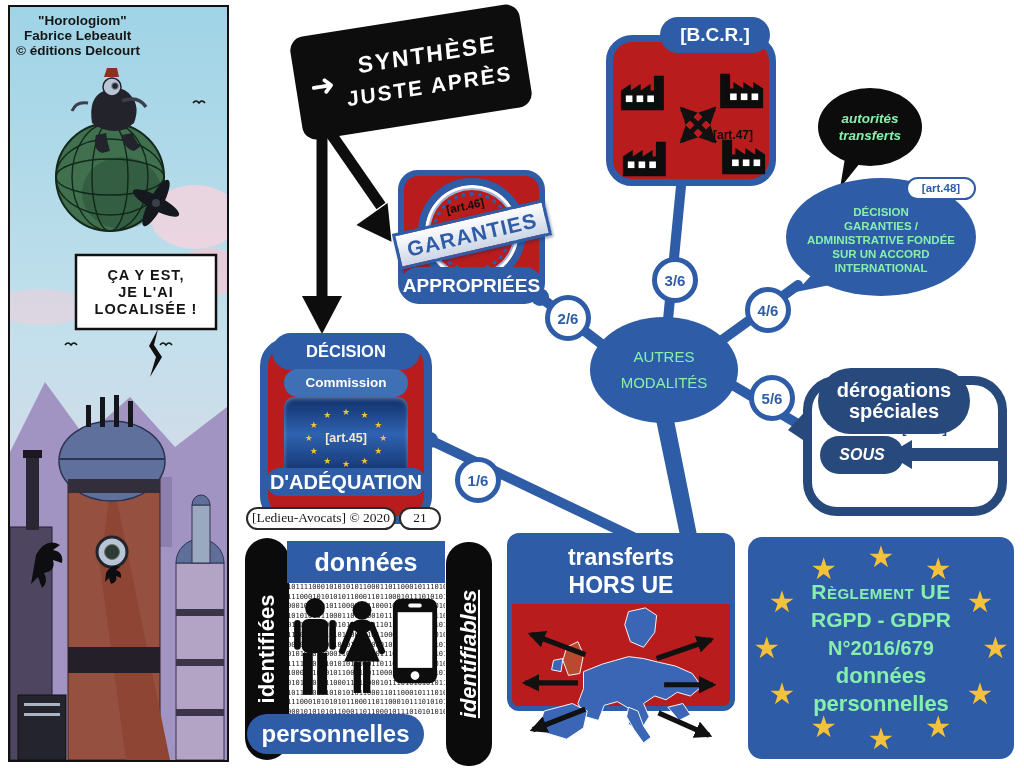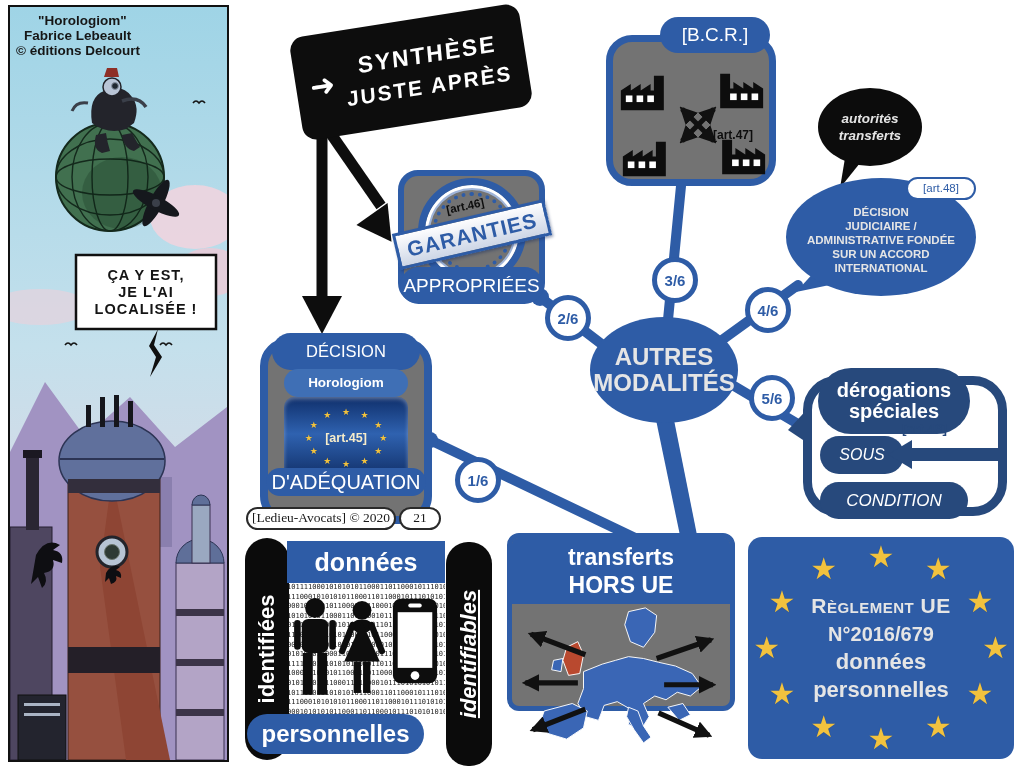--- a/index.html
+++ b/index.html
@@ -3,45 +3,45 @@
 <meta charset="utf-8">
 <style>
   *{box-sizing:border-box;margin:0;padding:0}
   html,body{background:#fff}
   .stage{position:relative;width:1024px;height:768px;background:#fff;overflow:hidden;
          font-family:"Liberation Sans",sans-serif}
   .abs{position:absolute}
   svg{display:block}
   
   .pill{position:absolute;display:flex;align-items:center;justify-content:center;
-        border-radius:999px;color:#fff;font-weight:normal;text-align:center;line-height:1.05;z-index:3}
+        border-radius:999px;color:#fff;font-weight:bold;text-align:center;line-height:1.05;z-index:3}
   .blue{background:var(--blue)}
   .navy{background:var(--navy)}
   
   .badge{position:absolute;width:46px;height:46px;border:5px solid var(--blue);border-radius:50%;
          background:#fff;color:var(--blue);font-weight:800;font-size:15px;
          display:flex;align-items:center;justify-content:center;z-index:6}
   
-  .frame{position:absolute;background:#737373;z-index:2}
+  .frame{position:absolute;background:#b91c1c;z-index:2}
   .banner{position:absolute;left:295px;top:20px;width:232px;height:104px;background:#0d0d0d;
           border-radius:14px;transform:rotate(-9deg);z-index:4;display:flex;align-items:center;
           padding:0 10px;color:#fff}
   .banner .arr{font-size:30px;line-height:1;margin:0 6px 0 4px}
   .banner .txt{flex:1;text-align:center;font-weight:800;letter-spacing:2px;transform:skewX(-4deg)}
   .banner .txt .l1{font-size:23px}
   .banner .txt .l2{font-size:21px;margin-top:6px}
   .ring-star{position:absolute;transform:translate(-50%,-50%);color:var(--yellow);line-height:1;
              pointer-events:none;text-shadow:0 0 1px rgba(0,0,0,.25)}
   .star-ring{position:absolute;inset:0;pointer-events:none}
   .vtext{position:absolute;left:50%;top:50%;transform:translate(-50%,-50%) rotate(-90deg);
          white-space:nowrap;color:#fff;font-weight:bold}
   .binary{font-family:"DejaVu Sans Mono",monospace;font-size:7px;line-height:9.6px;
           letter-spacing:0;color:#1c1c1c;white-space:pre;overflow:hidden}
   .bubble-text{position:absolute;inset:0;display:flex;flex-direction:column;align-items:center;
-               justify-content:center;color:#e5e5e5;font-weight:bold;text-align:center}
+               justify-content:center;color:#86efac;font-weight:bold;text-align:center}
   .stamp-banner{position:absolute;border:3.5px solid var(--blue);
                 background:linear-gradient(180deg,#fdfdfe,#cdd6e6);
                 display:flex;align-items:center;justify-content:center;
                 color:var(--blue);font-weight:800;letter-spacing:1px;
                 box-shadow:1px 2px 3px rgba(20,40,90,.4);z-index:4}
   .smallcaps{font-variant:small-caps;letter-spacing:.5px}
 </style>
 </head>
 <body>
 
@@ -214,54 +214,54 @@
   <div class="abs" style="left:818px;top:88px;width:104px;height:78px;background:#0c0c0c;border-radius:50%;z-index:3">
     <div class="bubble-text" style="font-style:italic;font-size:13.5px;line-height:17px">
       <span>autorités</span>
       <span>transferts</span>
     </div>
   </div>
 
   <div class="abs blue" style="left:786px;top:178px;width:190px;height:118px;border-radius:50%;z-index:3">
     <div class="bubble-text" style="font-size:11.5px;line-height:14px;padding-top:6px">
       <span>DÉCISION</span>
-      <span>JUDICIAIRE /</span>
+      <span>GARANTIES /</span>
       <span>ADMINISTRATIVE FONDÉE</span>
       <span>SUR UN ACCORD</span>
       <span>INTERNATIONAL</span>
     </div>
   </div>
   <div class="pill" style="left:906px;top:177px;width:70px;height:23px;background:#fff;border:2.5px solid var(--blue);color:var(--blue);font-size:11.5px;z-index:4">[art.48]</div>
 
   <div class="frame" style="left:398px;top:170px;width:147px;height:133px;border:6px solid var(--blue);border-radius:20px">
     <div class="abs" style="left:14px;top:2px;width:108px;height:108px;border:7px solid var(--blue);border-radius:50%;
                 box-shadow:inset 0 0 0 3px #fff, inset 0 0 0 5px #9fb4d8">
       <div class="abs" style="left:7px;top:7px;width:80px;height:80px;border:4px dotted var(--blue);border-radius:50%"></div>
     </div>
     <span class="abs" style="left:42px;top:24px;font-size:11.5px;font-weight:800;color:#0d0d0d;transform:rotate(-12deg);z-index:4">[art.46]</span>
     <div class="stamp-banner" style="left:-10px;top:40px;width:156px;height:37px;font-size:21px;transform:rotate(-13deg)">GARANTIES</div>
   </div>
   <div class="pill blue" style="left:400px;top:267px;width:143px;height:37px;font-size:19px">APPROPRIÉES</div>
 
   <div class="abs blue" style="left:590px;top:317px;width:148px;height:106px;border-radius:50%;z-index:3">
-    <div class="bubble-text" style="font-size:24px;line-height:26px;font-weight:700">
+    <div class="bubble-text" style="font-size:15px;line-height:26px;font-weight:400">
       <span>AUTRES</span>
       <span>MODALITÉS</span>
     </div>
   </div>
 
   <div class="badge" style="left:455px;top:457px">1/6</div>
   <div class="badge" style="left:545px;top:295px">2/6</div>
   <div class="badge" style="left:652px;top:257px">3/6</div>
   <div class="badge" style="left:745px;top:287px">4/6</div>
   <div class="badge" style="left:749px;top:375px">5/6</div>
 
   <div class="frame" style="left:260px;top:338px;width:172px;height:186px;border:8px solid var(--blue);border-radius:28px"></div>
   <div class="pill blue" style="left:272px;top:333px;width:148px;height:37px;font-size:16.5px">DÉCISION</div>
-  <div class="pill" style="left:284px;top:369px;width:124px;height:28px;background:#3f6fb5;font-size:13.5px;font-weight:600">Horologiom</div>
+  <div class="pill" style="left:284px;top:369px;width:124px;height:28px;background:#3f6fb5;font-size:13.5px;font-weight:600">Commission</div>
   <div class="abs" style="left:284px;top:397px;width:124px;height:82px;border-radius:10px;z-index:3;
               background:linear-gradient(180deg,#0f2f6b,#2f62b0 45%,#102e66);box-shadow:inset 0 2px 4px rgba(255,255,255,.35)">
     <div class="star-ring">
         <span class="ring-star" style="left: 50%; top: 18%; font-size: 9px;">★</span>
         <span class="ring-star" style="left: 65%; top: 22.3%; font-size: 9px;">★</span>
         <span class="ring-star" style="left: 76%; top: 34%; font-size: 9px;">★</span>
         <span class="ring-star" style="left: 80%; top: 50%; font-size: 9px;">★</span>
         <span class="ring-star" style="left: 76%; top: 66%; font-size: 9px;">★</span>
         <span class="ring-star" style="left: 65%; top: 77.7%; font-size: 9px;">★</span>
         <span class="ring-star" style="left: 50%; top: 82%; font-size: 9px;">★</span>
@@ -281,21 +281,20 @@
               font-family:'Liberation Serif',serif;font-weight:400;font-size:13.5px">21</div>
 
   <div class="frame" style="left:803px;top:376px;width:204px;height:140px;border:9px solid var(--navy);border-radius:34px;background:transparent"></div>
   <div class="pill navy" style="left:820px;top:436px;width:84px;height:38px;font-size:16px;font-style:italic">SOUS</div>
   <div class="pill navy" style="left:818px;top:368px;width:152px;height:66px;font-size:20px;font-weight:800;border-radius:34px">
     <span>
         <span style="display:block">dérogations</span>
     <span style="display:block">spéciales</span>
       </span>
   </div>
-  <div class="pill navy" style="left:820px;top:482px;width:148px;height:37px;font-size:17px;font-style:italic">CONDITION</div>
   <svg class="abs" style="left:880px;top:435px;z-index:4" width="130" height="42" viewBox="0 0 130 42">
     <rect x="32" y="13" width="92" height="13" fill="var(--navy)"></rect>
     <polygon points="32,5 32,34 8,19.5" fill="var(--navy)"></polygon>
   </svg>
   <span class="abs" style="left:902px;top:421px;font-size:13.5px;font-weight:800;color:var(--navy);z-index:4">[art.49]</span>
 
   <div class="abs" style="left:287px;top:583px;width:158px;height:133px;background:#fff;z-index:2">
     <div class="binary" style="position:absolute;inset:0">1011110001010101011000110110001011101010101011011010
 1110001010101011000110110001011101010101011011010110
 0001010101011000110110001011101010101011011010110001
@@ -382,19 +381,20 @@
         <span class="ring-star" style="left: 71.5%; top: 85.5%; font-size: 30px;">★</span>
         <span class="ring-star" style="left: 50%; top: 91%; font-size: 30px;">★</span>
         <span class="ring-star" style="left: 28.5%; top: 85.5%; font-size: 30px;">★</span>
         <span class="ring-star" style="left: 12.8%; top: 70.5%; font-size: 30px;">★</span>
         <span class="ring-star" style="left: 7%; top: 50%; font-size: 30px;">★</span>
         <span class="ring-star" style="left: 12.8%; top: 29.5%; font-size: 30px;">★</span>
         <span class="ring-star" style="left: 28.5%; top: 14.5%; font-size: 30px;">★</span>
       </div>
     <div class="bubble-text" style="line-height:28px">
       <span class="smallcaps" style="font-size:21px;font-weight:600">Règlement UE</span>
+      <span style="font-size:21px;font-weight:800">RGPD - GDPR</span>
       <span style="font-size:20px;font-weight:600">N°2016/679</span>
       <span style="font-size:22px;font-weight:800">données</span>
       <span style="font-size:22px;font-weight:800">personnelles</span>
     </div>
   </div>
 
 </div>
 
 </body></html>

